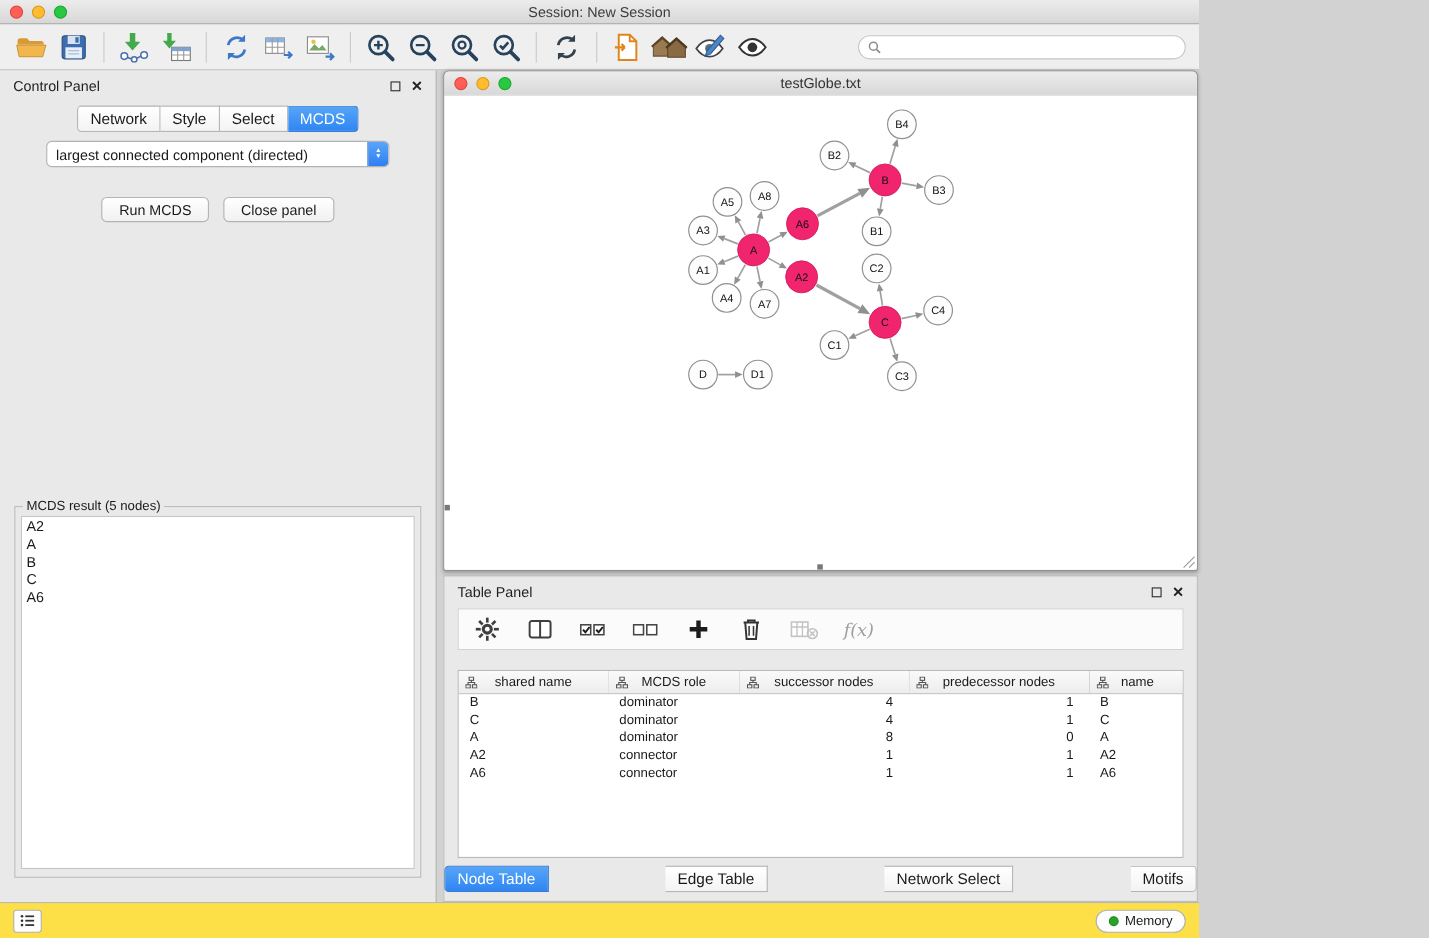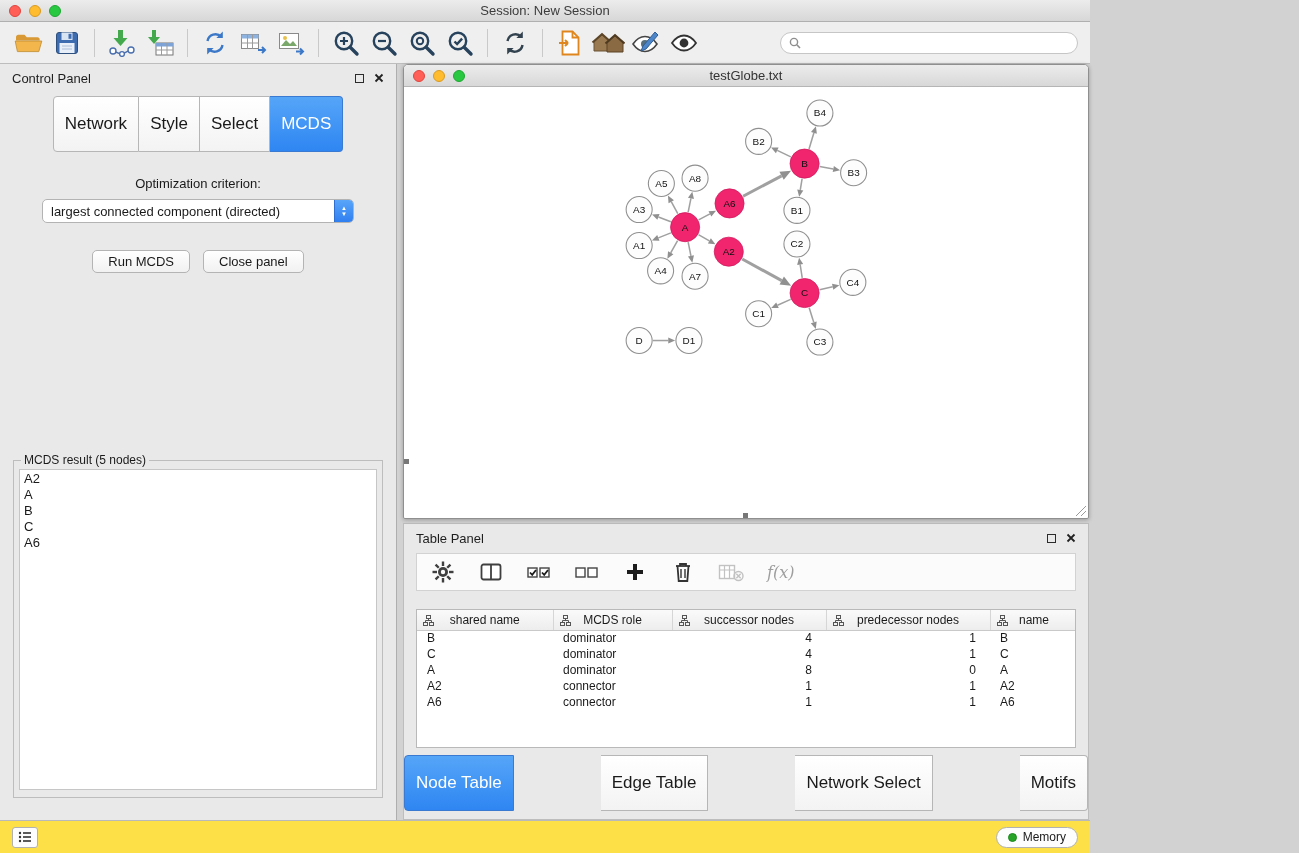--- a/index.html
+++ b/index.html
@@ -25,21 +25,21 @@
 
   
   .main{flex:1;display:flex;min-height:0}
 
   
   .control-panel{width:397px;background:#e9e9e9;border-right:1px solid #aeaeae;position:relative;flex:0 0 auto}
   .panel-head{display:flex;align-items:center;height:28px;padding:0 12px;font-size:13px;color:#1e1e1e;gap:10px}
   .panel-head .spacer{flex:1}
   .float-btn{width:9px;height:9px;border:1.5px solid #2b2b2b;display:inline-block}
   .seg-row{display:flex;justify-content:center;margin-top:4px}
-  .seg{border:1px solid #b6b6b6;border-left:none;background:linear-gradient(#ffffff,#f3f3f3);padding:17px 11px;font-size:17px;color:#1a1a1a;cursor:default;white-space:nowrap}
+  .seg{border:1px solid #b6b6b6;border-left:none;background:linear-gradient(#ffffff,#f3f3f3);padding:3px 11px;font-size:14px;color:#1a1a1a;cursor:default;white-space:nowrap}
   .seg:first-child{border-left:1px solid #b6b6b6;border-radius:4px 0 0 4px}
   .seg:last-child{border-radius:0 4px 4px 0}
   .seg.seg-active{background:linear-gradient(#55a5f8,#2f86f2);color:#fff;border-color:#3a7ad0}
   .opt-label{text-align:center;margin-top:24px;font-size:13px}
   .combo{display:flex;align-items:center;width:312px;height:24px;border:1px solid #b3b3b3;border-radius:5px;background:#fff;margin:8px auto 0;overflow:hidden}
   .combo-value{flex:1;padding:0 8px;font-size:13px;white-space:nowrap;overflow:hidden}
   .combo-stepper{width:19px;height:24px;background:linear-gradient(#5aa7fa,#2e7df0);color:#fff;display:flex;flex-direction:column;align-items:center;justify-content:center;font-size:6px;line-height:6px;border-left:1px solid #2e6fd0}
   .btn-row{display:flex;justify-content:center;gap:13px;margin-top:27px}
   .mac-btn{background:linear-gradient(#ffffff,#f1f1f1);border:1px solid #b4b4b4;border-radius:5px;padding:3px 15px;font-size:13px;font-family:"Liberation Sans",sans-serif;color:#1a1a1a}
   .result-box{position:absolute;left:13px;right:13px;top:389px;height:345px;border:1px solid #bdbdbd;padding:2px 5px 7px}
@@ -242,21 +242,20 @@
         <svg width="10" height="10" viewBox="0 0 10 10">
             <path d="M1.5 1.5l7 7M8.5 1.5l-7 7" stroke="#222" stroke-width="1.8"></path>
           </svg>
       </div>
       <div class="seg-row">
           <div class="seg">Network</div>
           <div class="seg">Style</div>
           <div class="seg">Select</div>
           <div class="seg seg-active">MCDS</div>
         </div>
-      <div class="opt-label">Optimization criterion:</div>
       <div class="combo">
         <span class="combo-value">largest connected component (directed)</span>
         <span class="combo-stepper">
             <span>▲</span>
             <span>▼</span>
           </span>
       </div>
       <div class="btn-row">
         <button class="mac-btn">Run MCDS</button>
         <button class="mac-btn">Close panel</button>

